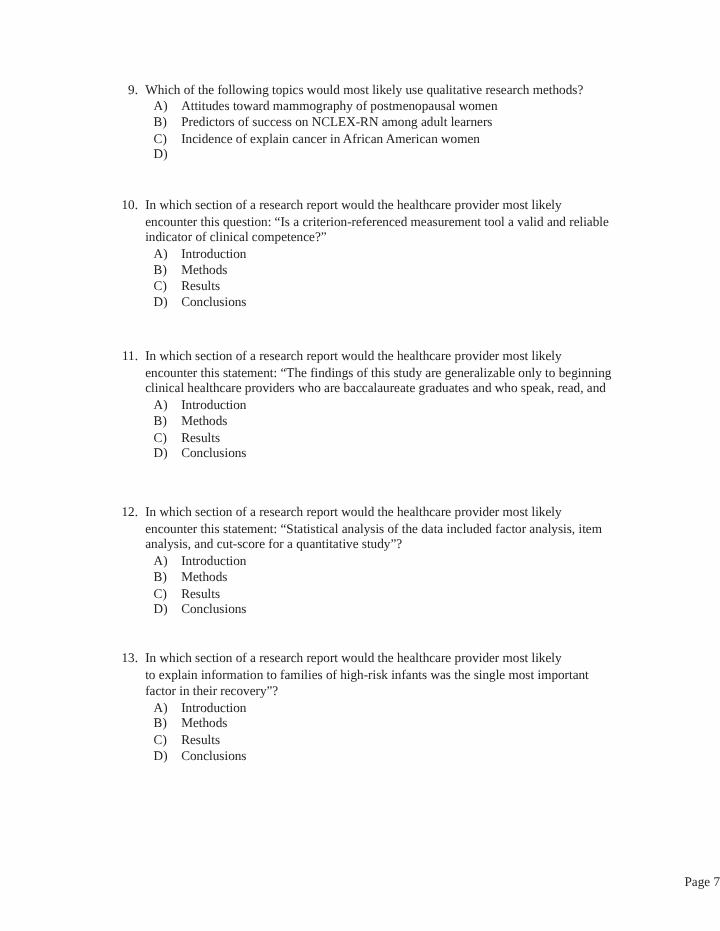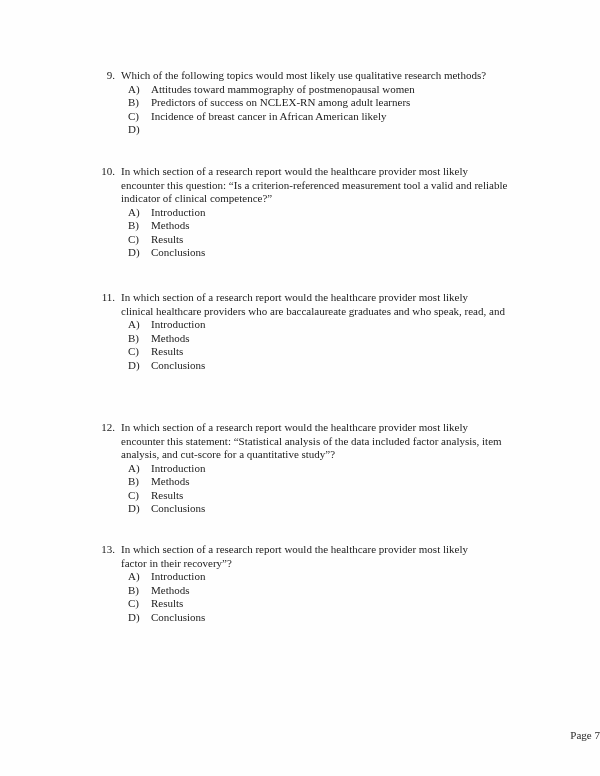--- a/index.html
+++ b/index.html
@@ -70,21 +70,21 @@
     <div class="opt-row">
       <span class="opt-letter">A)</span>
       <span>Attitudes toward mammography of postmenopausal women</span>
     </div>
     <div class="opt-row">
       <span class="opt-letter">B)</span>
       <span>Predictors of success on NCLEX-RN among adult learners</span>
     </div>
     <div class="opt-row">
       <span class="opt-letter">C)</span>
-      <span>Incidence of breast cancer in African American likely</span>
+      <span>Incidence of explain cancer in African American women</span>
     </div>
     <div class="opt-row">
       <span class="opt-letter">D)</span>
     </div>
   </section>
 
   <section class="q-block" style="top:165px">
     <div class="q-line">
       <span class="q-num">10.</span>
       <span>In which section of a research report would the healthcare provider most likely</span>
@@ -107,20 +107,21 @@
       <span class="opt-letter">D)</span>
       <span>Conclusions</span>
     </div>
   </section>
 
   <section class="q-block" style="top:291px">
     <div class="q-line">
       <span class="q-num">11.</span>
       <span>In which section of a research report would the healthcare provider most likely</span>
     </div>
+    <div class="q-line">encounter this statement: “The findings of this study are generalizable only to beginning</div>
     <div class="q-line">clinical healthcare providers who are baccalaureate graduates and who speak, read, and</div>
     <div class="opt-row">
       <span class="opt-letter">A)</span>
       <span>Introduction</span>
     </div>
     <div class="opt-row">
       <span class="opt-letter">B)</span>
       <span>Methods</span>
     </div>
     <div class="opt-row">
@@ -156,20 +157,21 @@
       <span class="opt-letter">D)</span>
       <span>Conclusions</span>
     </div>
   </section>
 
   <section class="q-block" style="top:543px">
     <div class="q-line">
       <span class="q-num">13.</span>
       <span>In which section of a research report would the healthcare provider most likely</span>
     </div>
+    <div class="q-line">to explain information to families of high-risk infants was the single most important</div>
     <div class="q-line">factor in their recovery”?</div>
     <div class="opt-row">
       <span class="opt-letter">A)</span>
       <span>Introduction</span>
     </div>
     <div class="opt-row">
       <span class="opt-letter">B)</span>
       <span>Methods</span>
     </div>
     <div class="opt-row">

